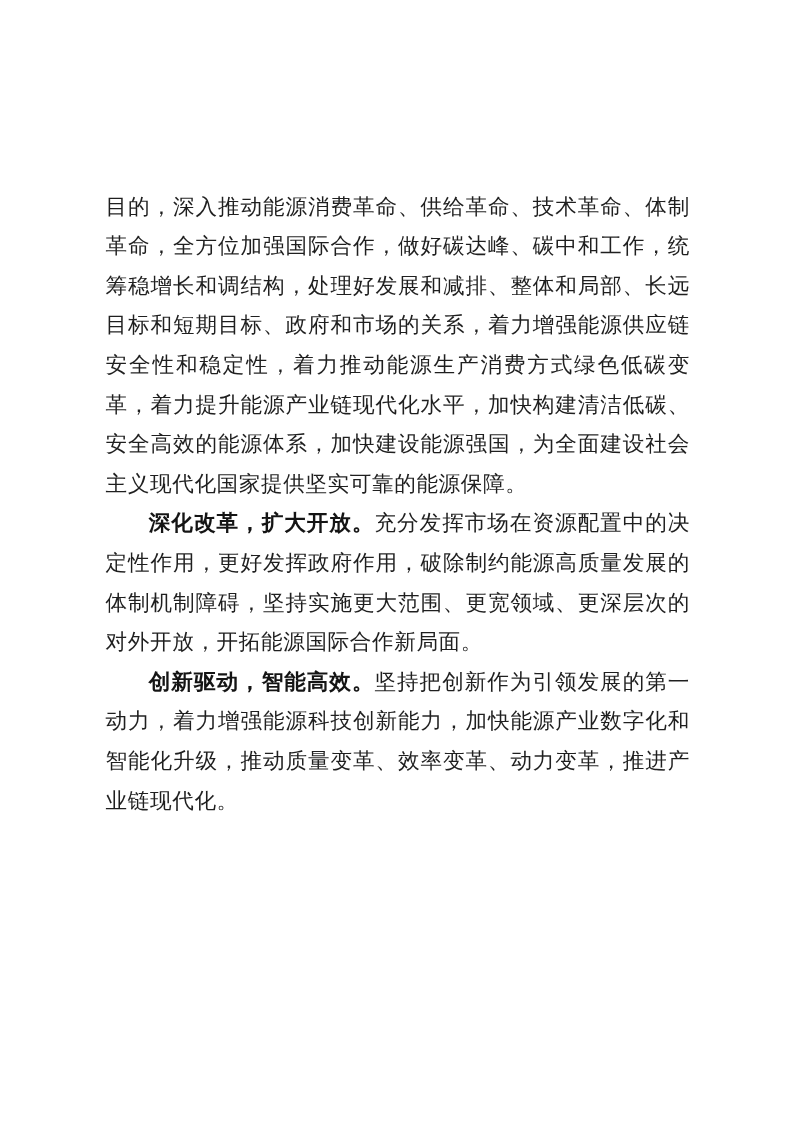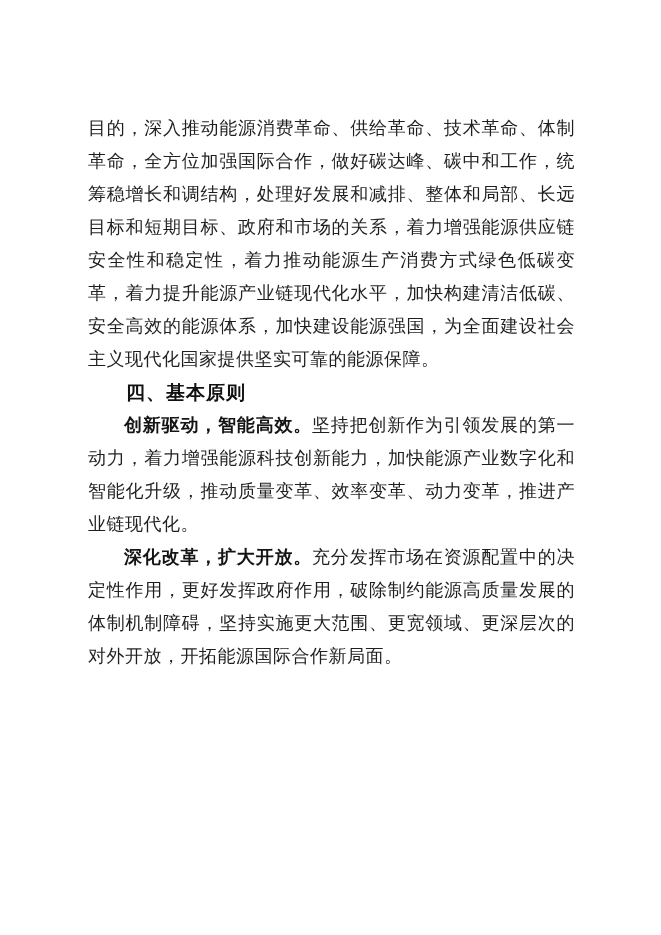--- a/index.html
+++ b/index.html
@@ -7,20 +7,21 @@
     padding: 0;
     background: #ffffff;
   }
   .page {
     position: relative;
     width: 661px;
     height: 678px;
     background: #ffffff;
     overflow: hidden;
     font-family: "Liberation Serif", "DejaVu Serif", serif;
+    margin-top: 44px;
   }
   .content {
     position: absolute;
     left: 88px;
     top: 112px;
     width: 487px;
     color: #1f1f1f;
     font-size: 18px;
     line-height: 33px;
     text-align: justify;
@@ -61,18 +62,17 @@
     letter-spacing: 3px;
     font-family: "Liberation Serif", "DejaVu Serif", serif;
   }
 </style>
 </head>
 <body>
 
 <div class="page">
   <div class="content" id="content">
       <p class="body no-indent">目的，深入推动能源消费革命、供给革命、技术革命、体制革命，全方位加强国际合作，做好碳达峰、碳中和工作，统筹稳增长和调结构，处理好发展和减排、整体和局部、长远目标和短期目标、政府和市场的关系，着力增强能源供应链安全性和稳定性，着力推动能源生产消费方式绿色低碳变革，着力提升能源产业链现代化水平，加快构建清洁低碳、安全高效的能源体系，加快建设能源强国，为全面建设社会主义现代化国家提供坚实可靠的能源保障。</p>
-      <h2 class="heading">四、基本原则</h2>
+      <p class="body"><span class="lead">深化改革，扩大开放。</span><span>充分发挥市场在资源配置中的决定性作用，更好发挥政府作用，破除制约能源高质量发展的体制机制障碍，坚持实施更大范围、更宽领域、更深层次的对外开放，开拓能源国际合作新局面。</span></p>
       <p class="body"><span class="lead">创新驱动，智能高效。</span><span>坚持把创新作为引领发展的第一动力，着力增强能源科技创新能力，加快能源产业数字化和智能化升级，推动质量变革、效率变革、动力变革，推进产业链现代化。</span></p>
-      <p class="body"><span class="lead">深化改革，扩大开放。</span><span>充分发挥市场在资源配置中的决定性作用，更好发挥政府作用，破除制约能源高质量发展的体制机制障碍，坚持实施更大范围、更宽领域、更深层次的对外开放，开拓能源国际合作新局面。</span></p>
     </div>
   <div class="footer">— 6 —</div>
 </div>
 
 </body></html>

